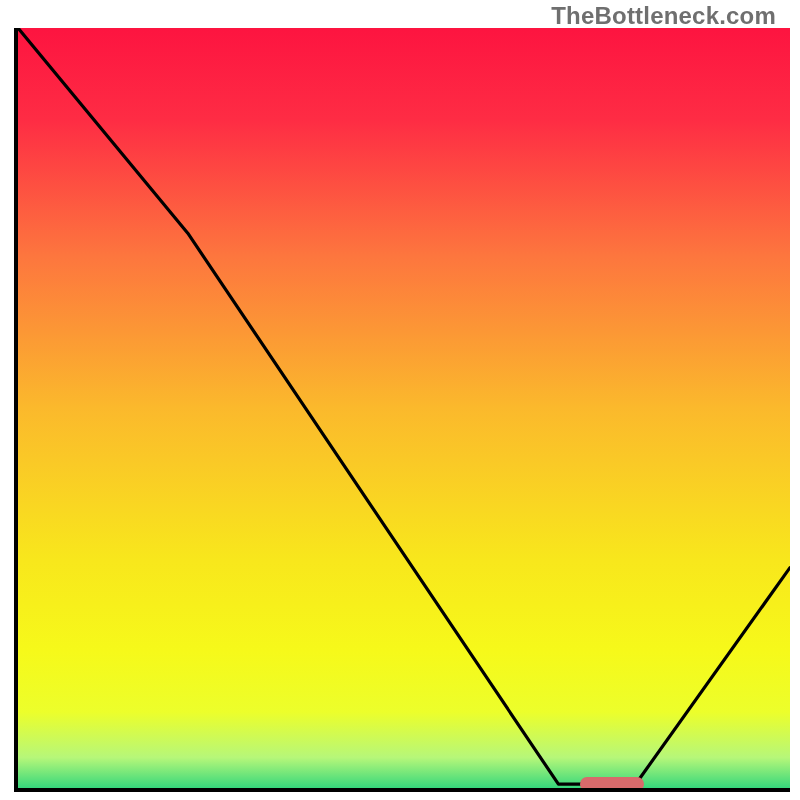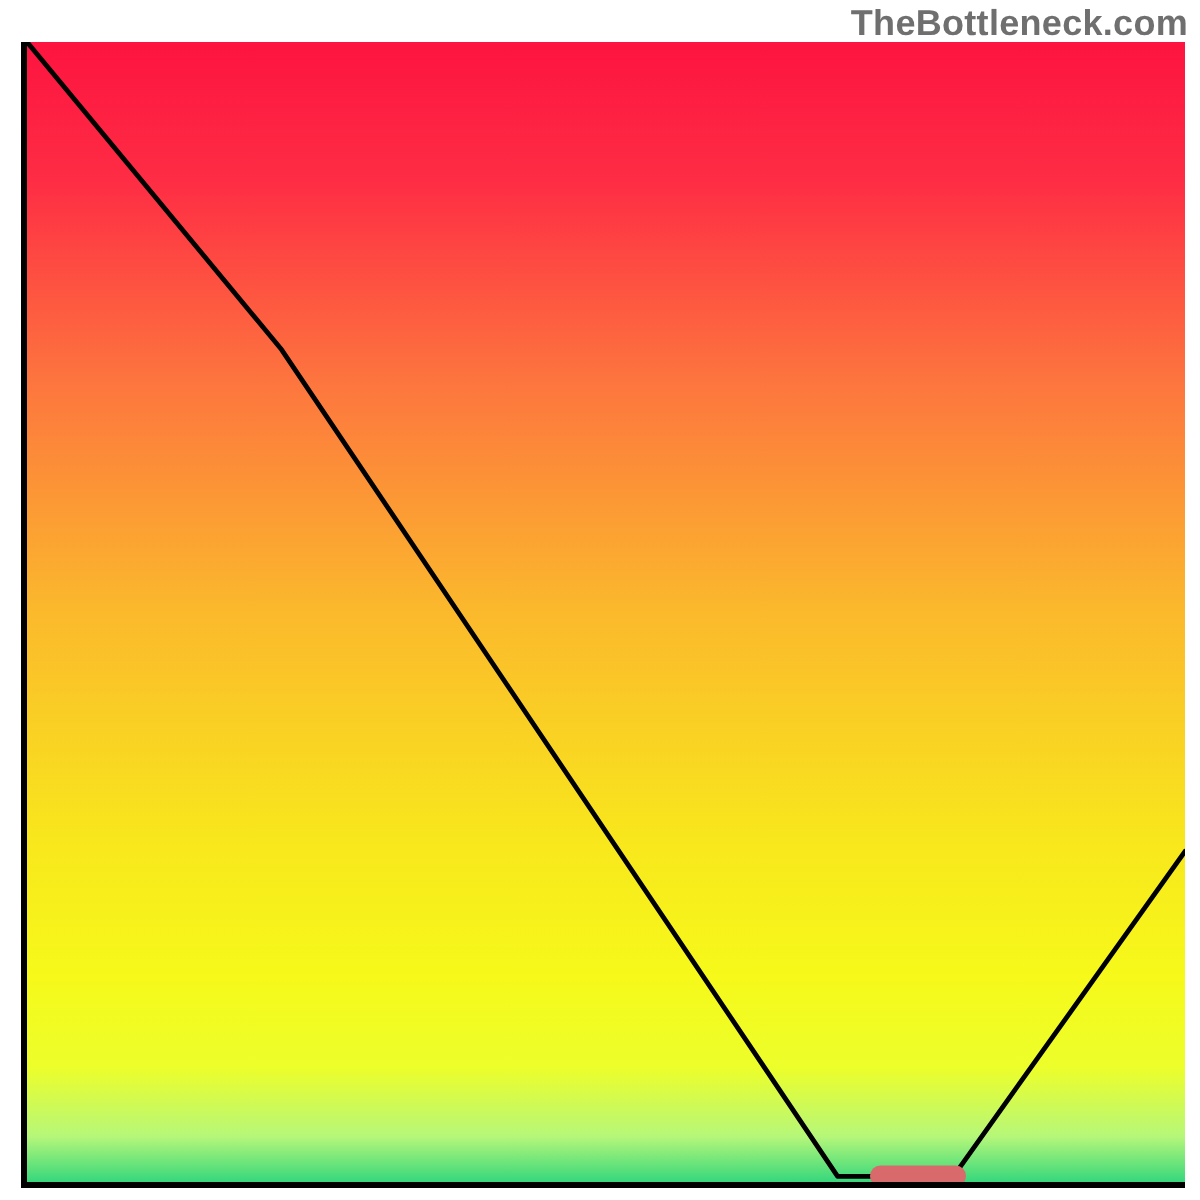--- a/index.html
+++ b/index.html
@@ -11,21 +11,21 @@
     background: #fff;
   }
   .chart-container {
     position: relative;
     width: 800px;
     height: 800px;
   }
   .watermark {
     position: absolute;
     top: 2px;
-    right: 8px;
+    right: 24px;
     font-family: Arial, Helvetica, sans-serif;
     font-size: 24px;
     font-weight: 600;
     color: #6f6f6f;
     letter-spacing: 0.2px;
     z-index: 10;
   }
   .plot-area {
     position: absolute;
     left: 14px;

